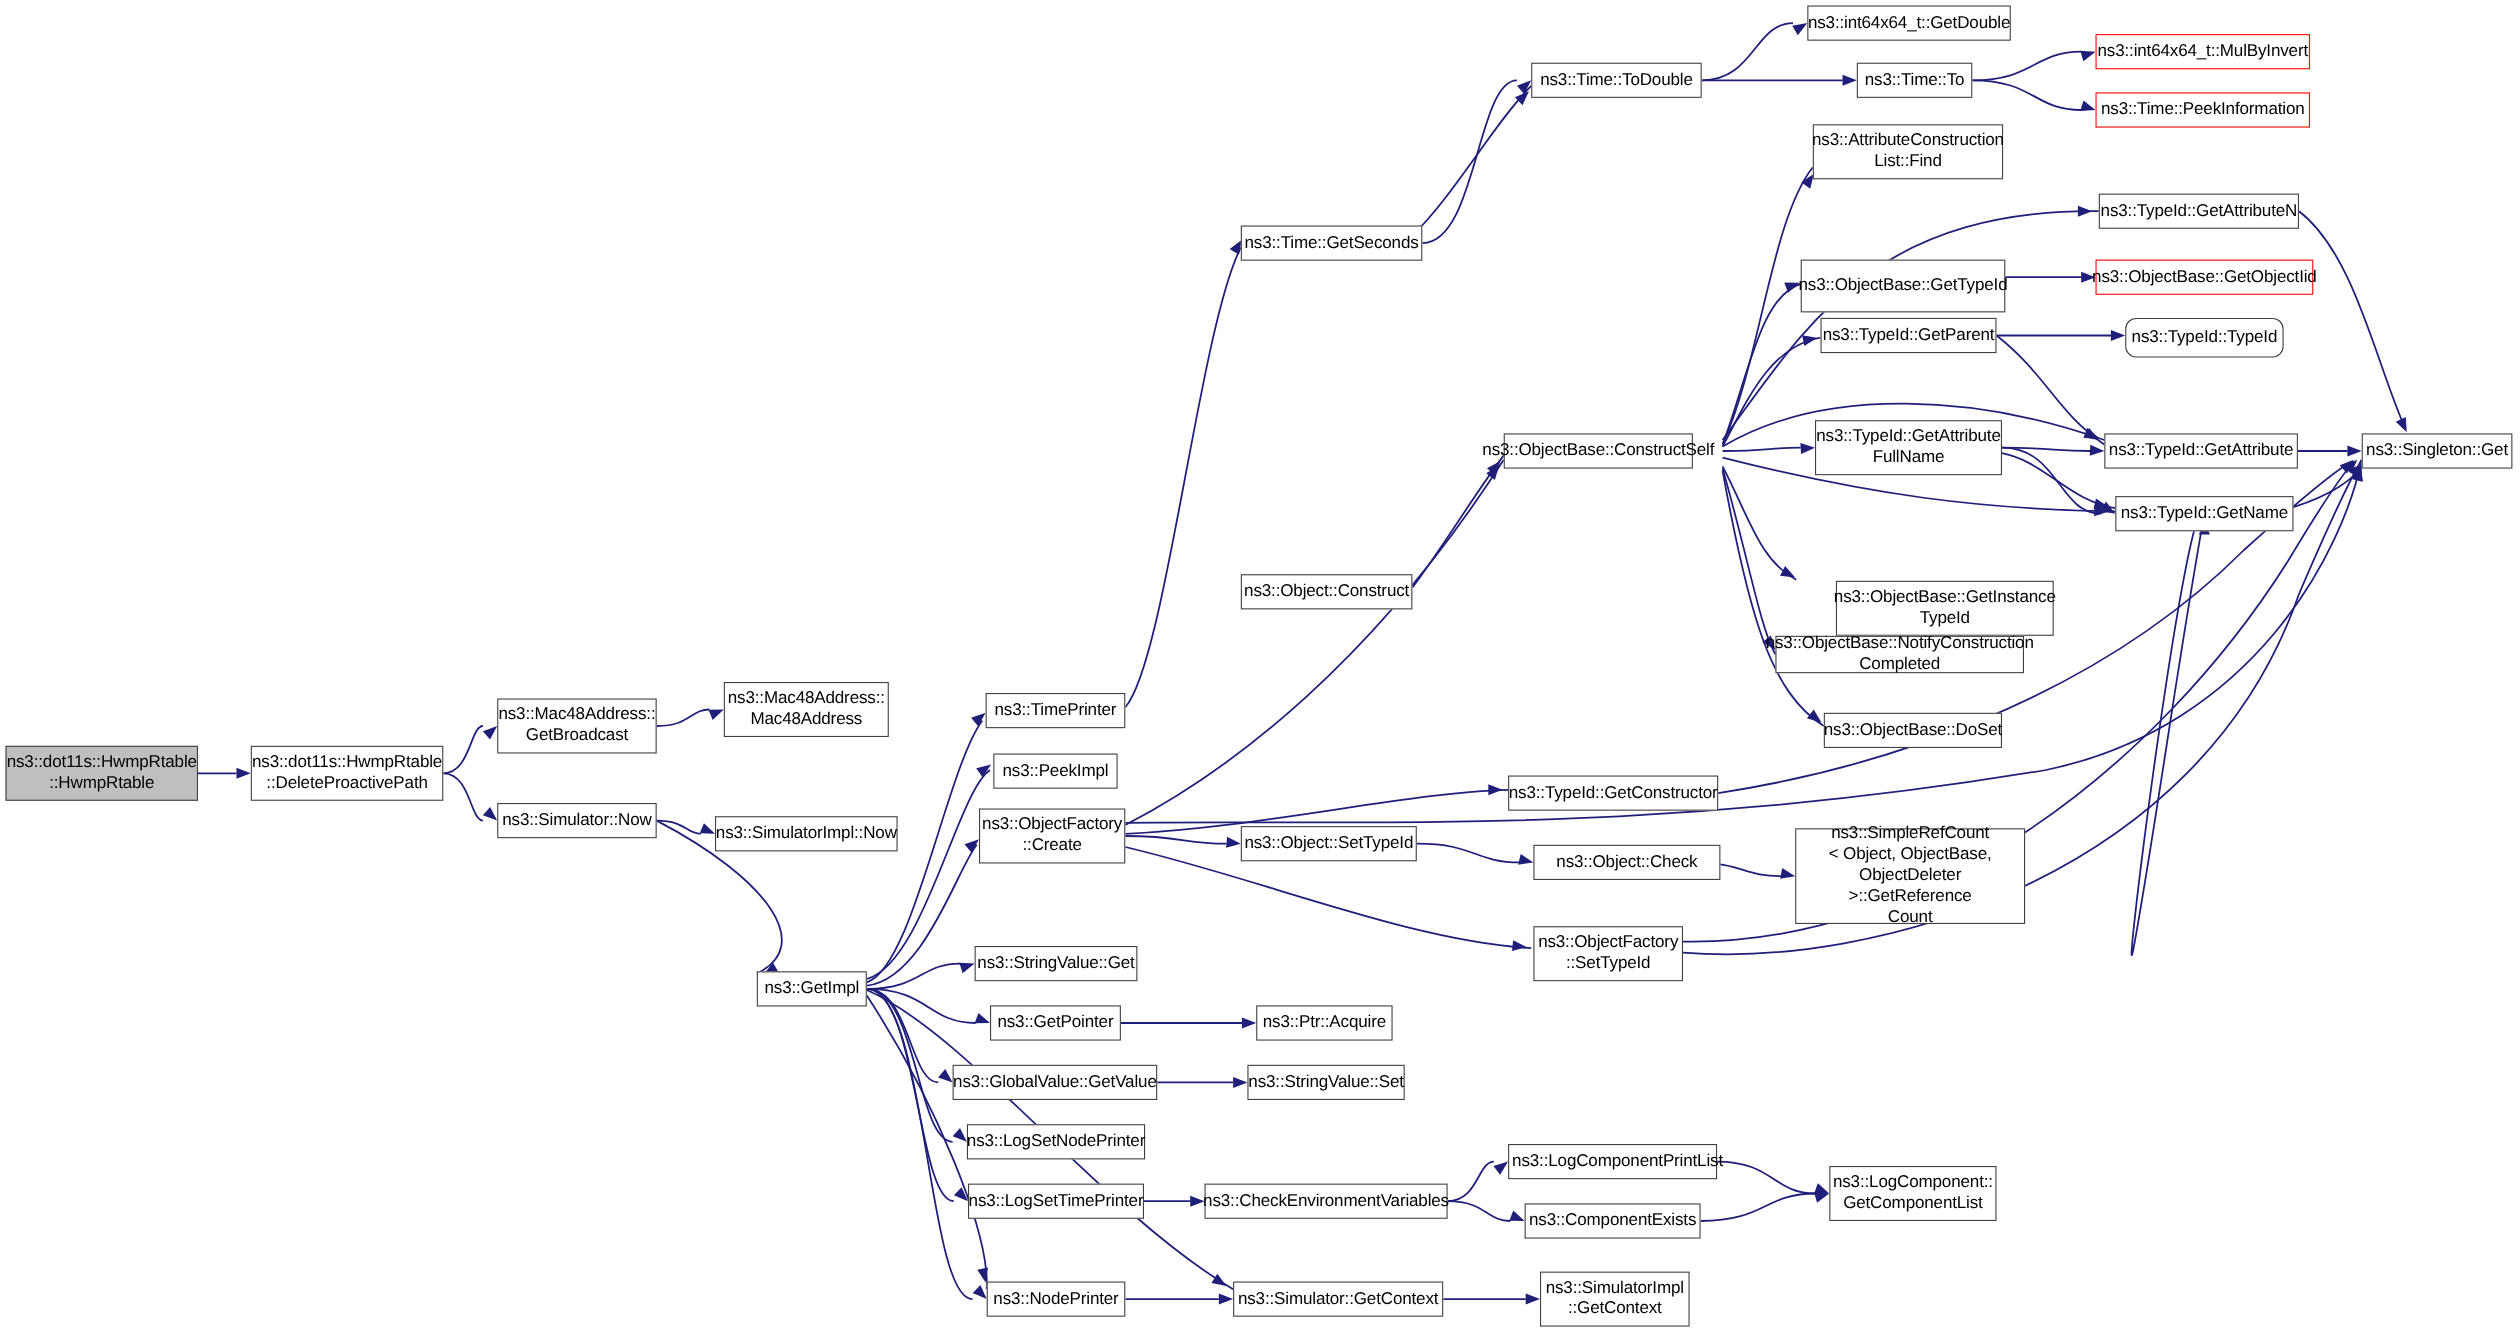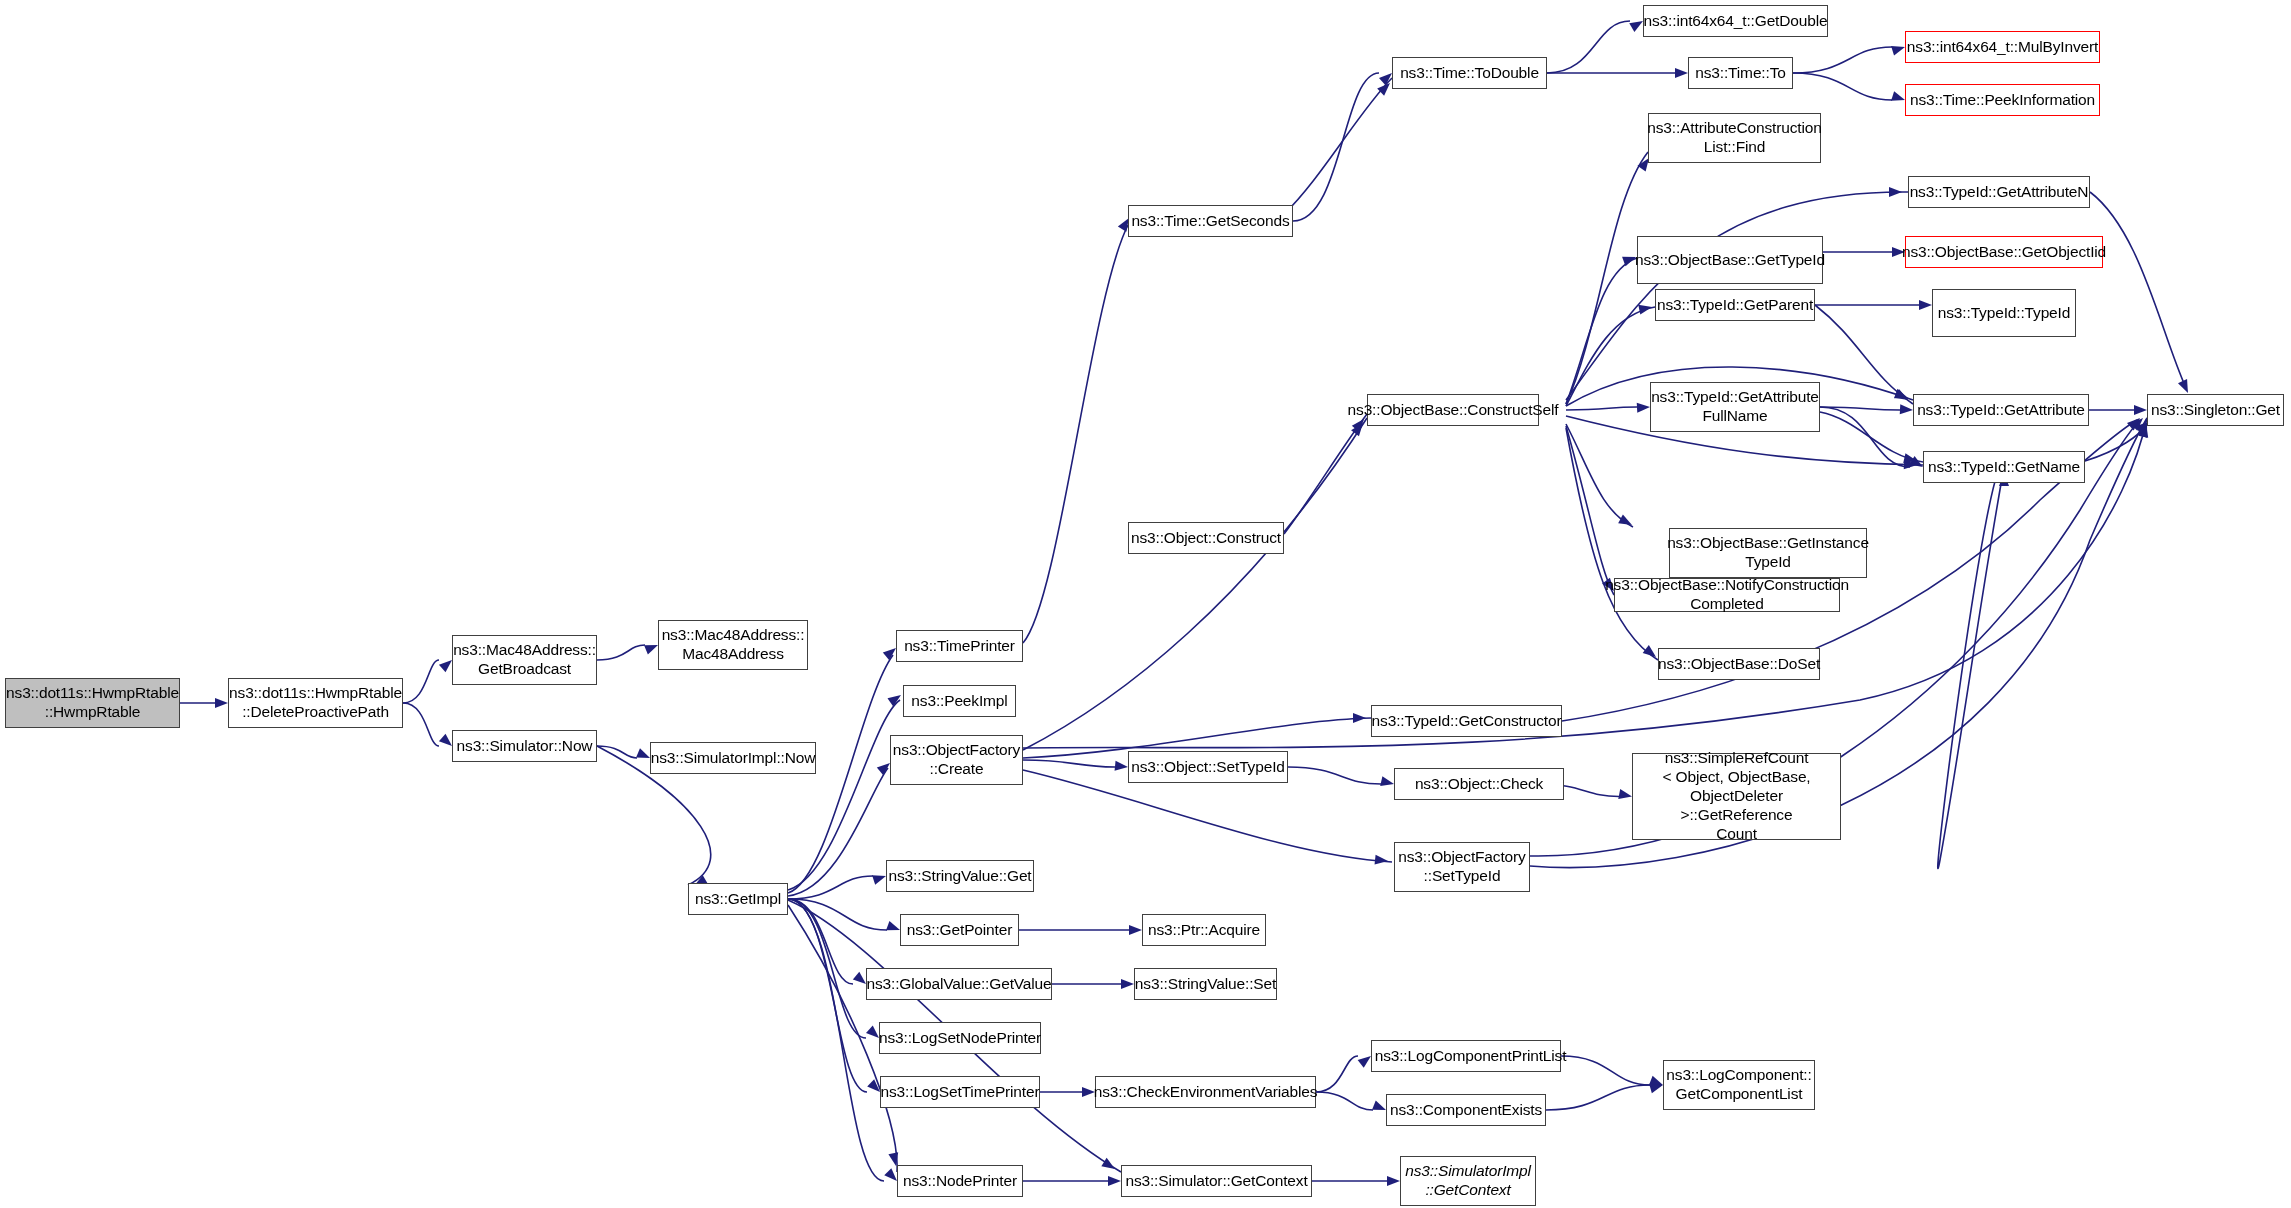--- a/index.html
+++ b/index.html
@@ -194,21 +194,21 @@
     <div class="node" style="left: 1134px; top: 968px; width: 143px; height: 32px;"><span>ns3::StringValue::Set</span></div>
     <div class="node" style="left: 879px; top: 1022px; width: 162px; height: 32px;"><span>ns3::LogSetNodePrinter</span></div>
     <div class="node" style="left: 880px; top: 1076px; width: 160px; height: 32px;"><span>ns3::LogSetTimePrinter</span></div>
     <div class="node" style="left: 1095px; top: 1076px; width: 221px; height: 32px;"><span>ns3::CheckEnvironmentVariables</span></div>
     <div class="node" style="left: 1371px; top: 1040px; width: 190px; height: 32px; padding-left: 12px;"><span>ns3::LogComponentPrintList</span></div>
     <div class="node" style="left: 1386px; top: 1094px; width: 160px; height: 32px;"><span>ns3::ComponentExists</span></div>
     <div class="node" style="left: 1663px; top: 1060px; width: 152px; height: 50px;"><span>ns3::LogComponent::
 GetComponentList</span></div>
     <div class="node" style="left: 897px; top: 1165px; width: 126px; height: 32px;"><span>ns3::NodePrinter</span></div>
     <div class="node" style="left: 1121px; top: 1165px; width: 191px; height: 32px;"><span>ns3::Simulator::GetContext</span></div>
-    <div class="node" style="left: 1400px; top: 1156px; width: 136px; height: 50px; font-style: italic;"><span>ns3::SimulatorImpl
+    <div class="node" style="left: 1400px; top: 1156px; width: 136px; height: 50px;"><span>ns3::SimulatorImpl
 ::GetContext</span></div>
     <div class="node" style="left: 1128px; top: 751px; width: 160px; height: 32px;"><span>ns3::Object::SetTypeId</span></div>
     <div class="node" style="left: 1394px; top: 768px; width: 170px; height: 32px;"><span>ns3::Object::Check</span></div>
     <div class="node" style="left: 1632px; top: 753px; width: 209px; height: 87px;"><span>ns3::SimpleRefCount
 &lt; Object, ObjectBase,
 ObjectDeleter &gt;::GetReference
 Count</span></div>
     <div class="node" style="left: 1394px; top: 842px; width: 136px; height: 50px;"><span>ns3::ObjectFactory
 ::SetTypeId</span></div>
     <div class="node" style="left: 1371px; top: 705px; width: 191px; height: 32px;"><span>ns3::TypeId::GetConstructor</span></div>
@@ -219,21 +219,21 @@
     <div class="node ext" style="left: 1905px; top: 31px; width: 195px; height: 32px;"><span>ns3::int64x64_t::MulByInvert</span></div>
     <div class="node ext" style="left: 1905px; top: 84px; width: 195px; height: 32px;"><span>ns3::Time::PeekInformation</span></div>
     <div class="node" style="left: 1128px; top: 522px; width: 156px; height: 32px;"><span>ns3::Object::Construct</span></div>
     <div class="node" style="left: 1367px; top: 394px; width: 172px; height: 32px;"><span>ns3::ObjectBase::ConstructSelf</span></div>
     <div class="node" style="left: 1648px; top: 113px; width: 173px; height: 50px;"><span>ns3::AttributeConstruction
 List::Find</span></div>
     <div class="node" style="left: 1908px; top: 176px; width: 182px; height: 32px;"><span>ns3::TypeId::GetAttributeN</span></div>
     <div class="node" style="left: 1637px; top: 236px; width: 186px; height: 48px;"><span>ns3::ObjectBase::GetTypeId</span></div>
     <div class="node ext" style="left: 1905px; top: 236px; width: 198px; height: 32px;"><span>ns3::ObjectBase::GetObjectIid</span></div>
     <div class="node" style="left: 1655px; top: 289px; width: 160px; height: 32px;"><span>ns3::TypeId::GetParent</span></div>
-    <div class="node" style="left: 1932px; top: 289px; width: 144px; height: 48px;"><span>ns3::TypeId::TypeId</span></div>
+    <div class="node" style="left: 1932px; top: 289px; width: 144px; height: 36px; border-radius: 10px;"><span>ns3::TypeId::TypeId</span></div>
     <div class="node" style="left: 1650px; top: 382px; width: 170px; height: 50px;"><span>ns3::TypeId::GetAttribute
 FullName</span></div>
     <div class="node" style="left: 1913px; top: 394px; width: 176px; height: 32px;"><span>ns3::TypeId::GetAttribute</span></div>
     <div class="node" style="left: 1923px; top: 451px; width: 162px; height: 32px;"><span>ns3::TypeId::GetName</span></div>
     <div class="node" style="left: 2147px; top: 394px; width: 137px; height: 32px;"><span>ns3::Singleton::Get</span></div>
     <div class="node" style="left: 1633px; top: 528px; width: 198px; height: 50px; margin-left: 36px;"><span>ns3::ObjectBase::GetInstance
 TypeId</span></div>
     <div class="node" style="left: 1614px; top: 578px; width: 226px; height: 34px;"><span>ns3::ObjectBase::NotifyConstruction
 Completed</span></div>
     <div class="node" style="left: 1658px; top: 648px; width: 162px; height: 32px;"><span>ns3::ObjectBase::DoSet</span></div>

